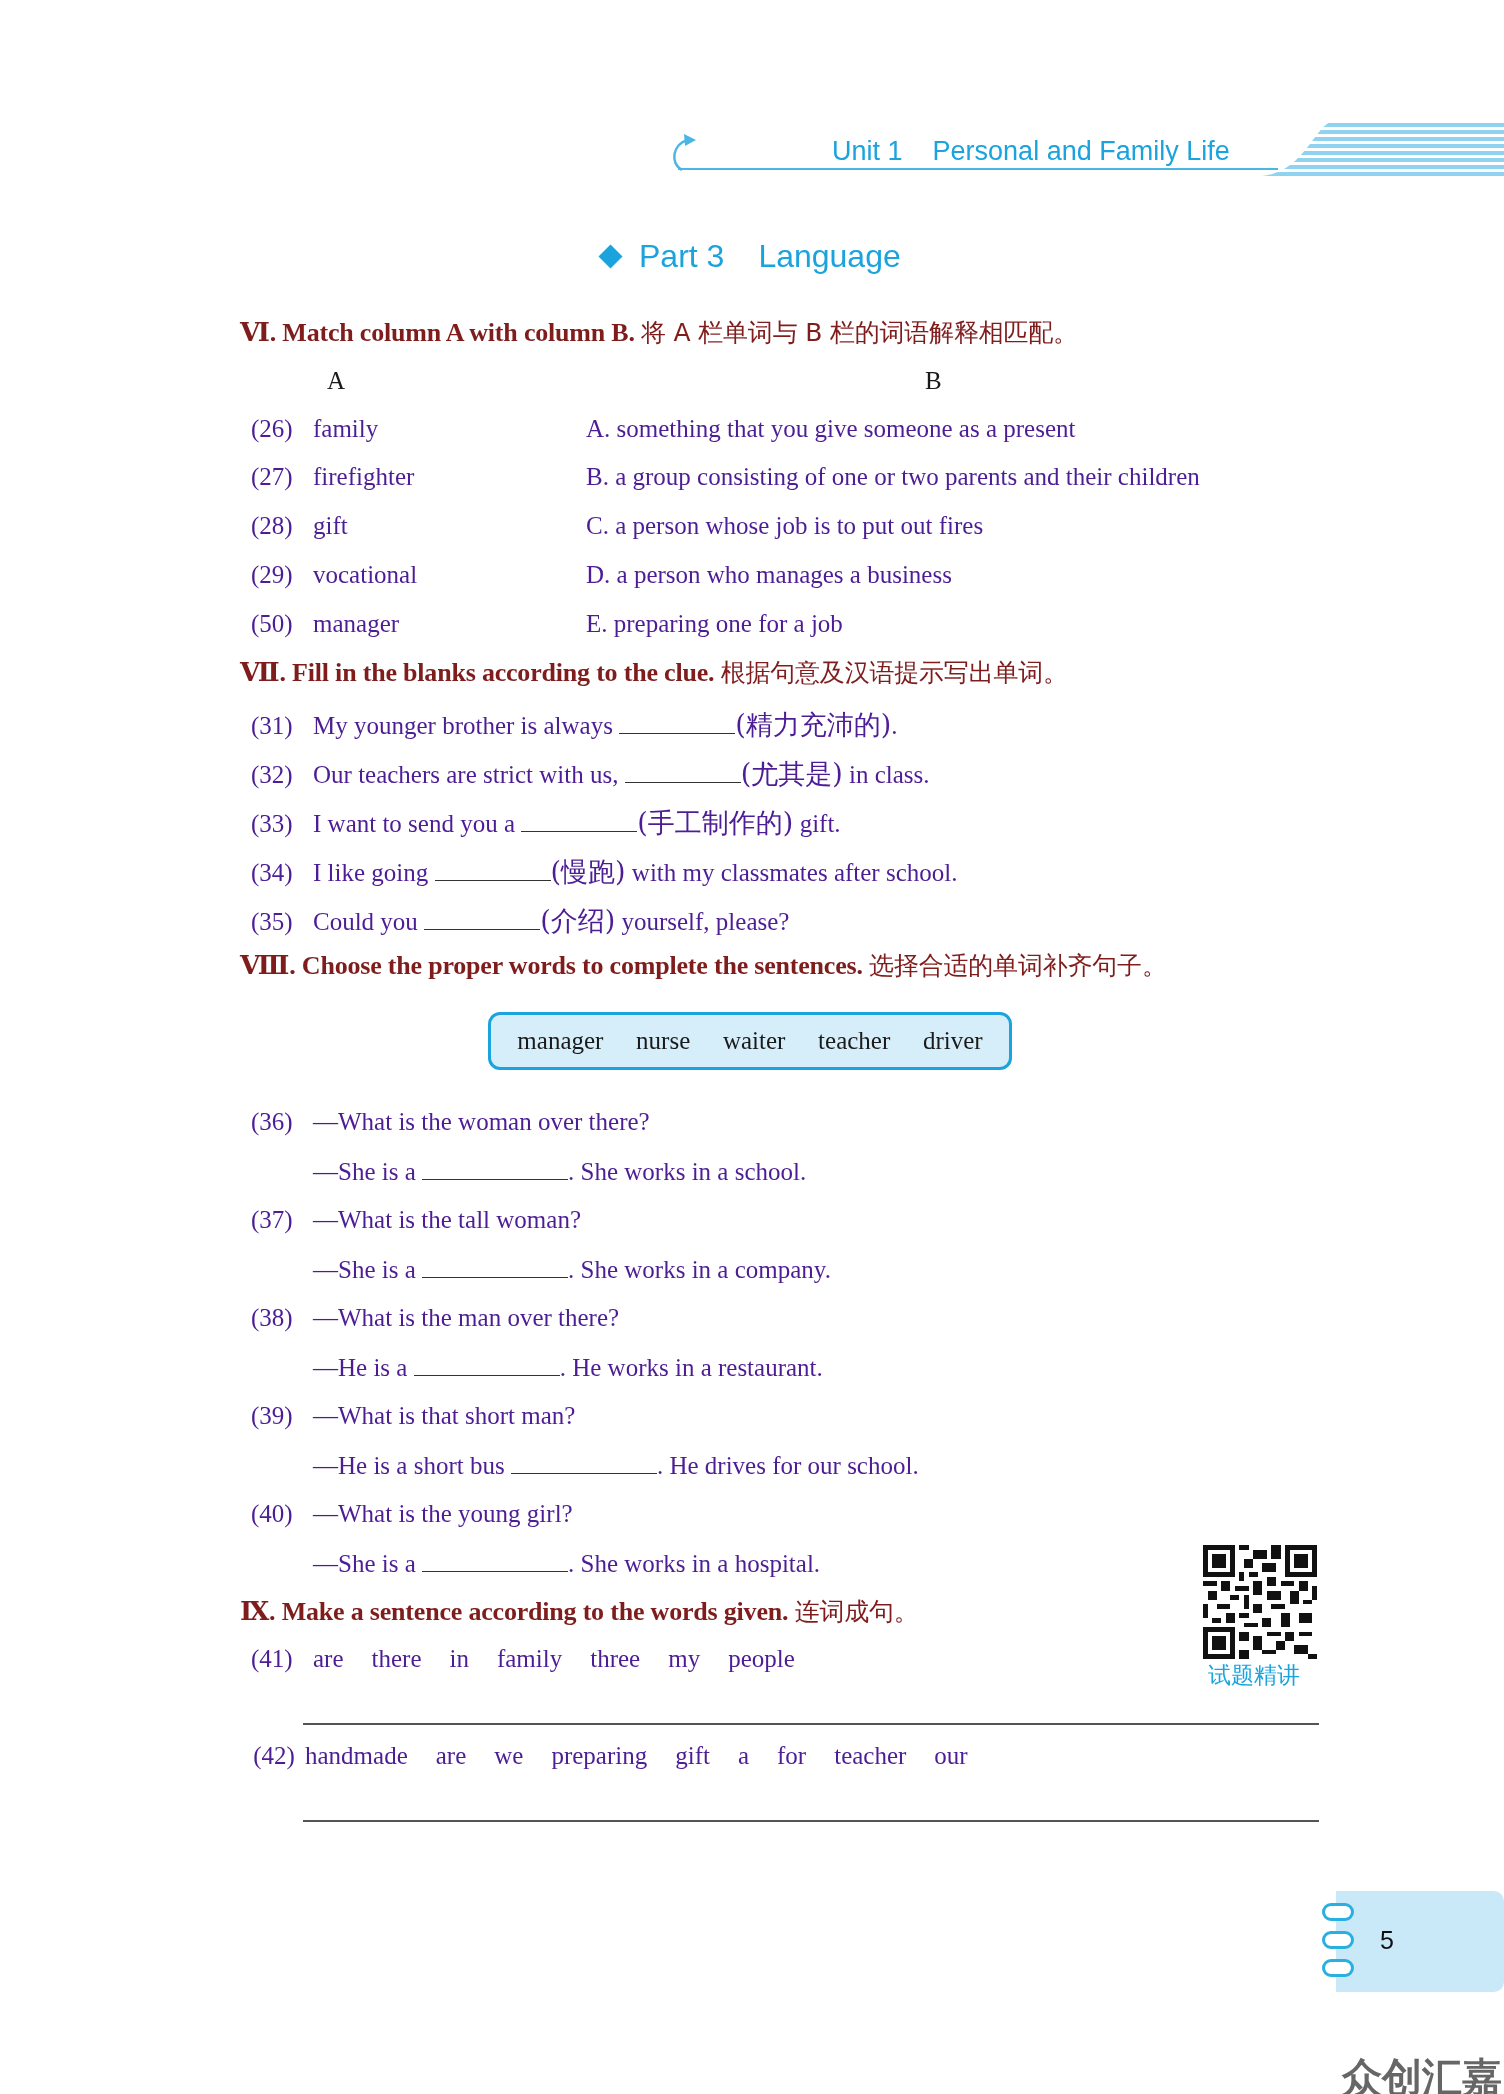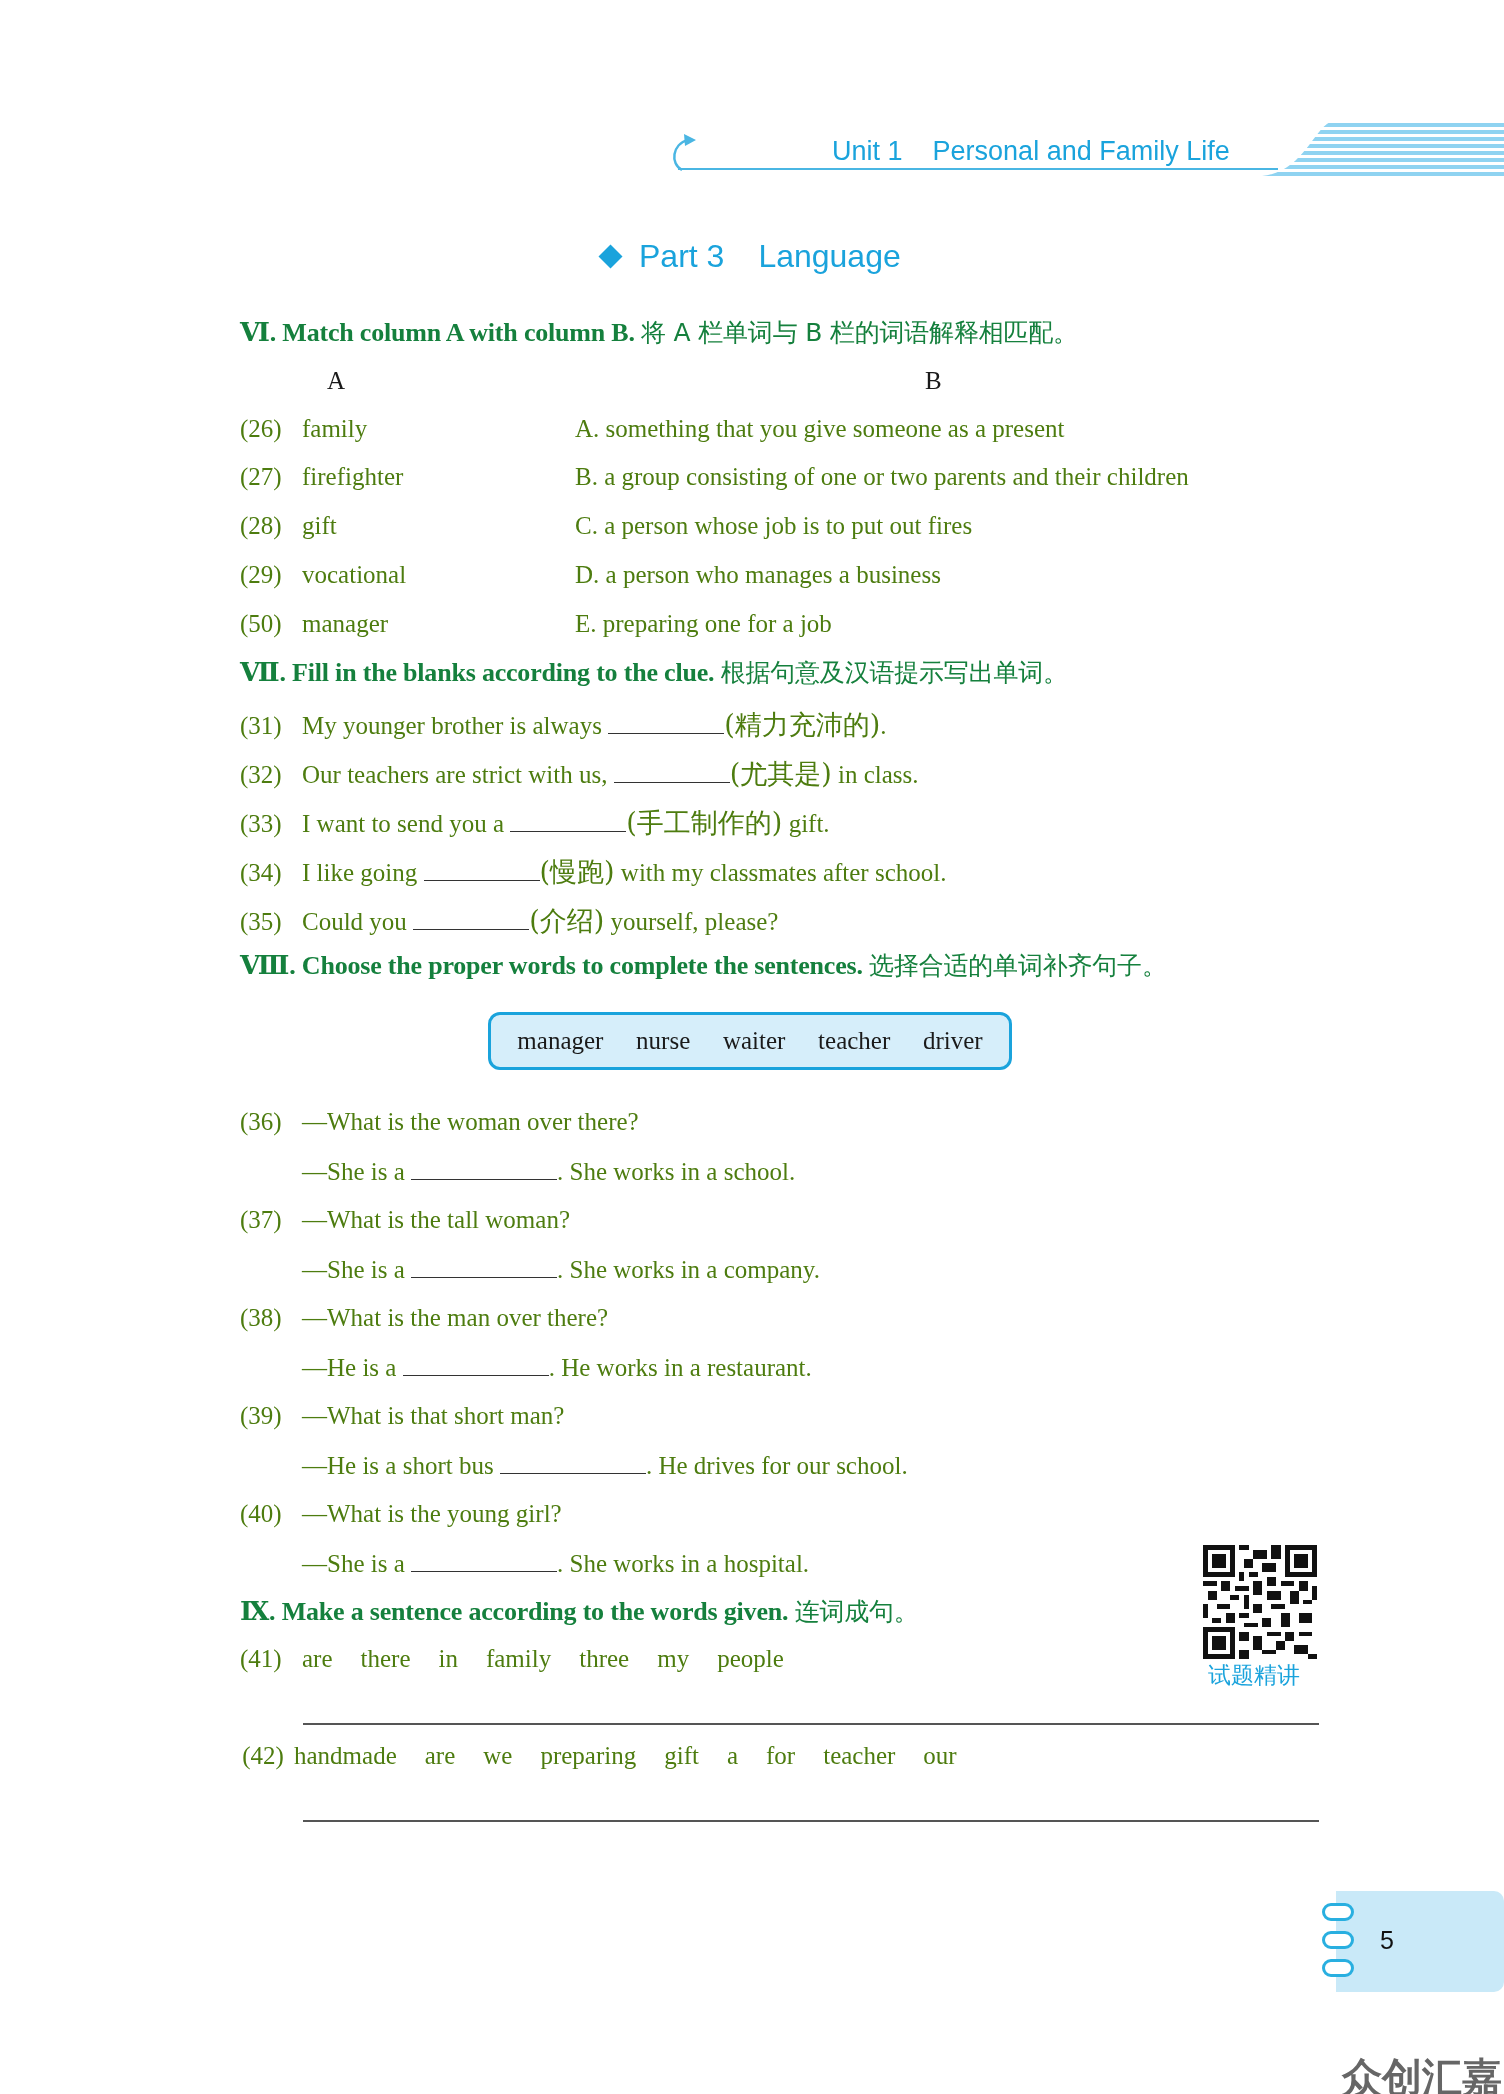--- a/index.html
+++ b/index.html
@@ -20,25 +20,25 @@
 
   
   .part-title {
     left: 598px; top: 238px; font-family: "Liberation Sans", "DejaVu Sans", sans-serif;
     font-size: 32px; color: #1aa3dc; white-space: pre; display: flex; align-items: center;
   }
   .diamond { width: 17px; height: 17px; background: #1aa3dc; transform: rotate(45deg); margin-right: 20px; margin-left: 4px; }
 
   .sec-title {
     font-family: "Liberation Serif", "DejaVu Serif", serif; font-weight: bold;
-    font-size: 26px; color: #15803d; white-space: nowrap; letter-spacing: -0.2px;
+    font-size: 26px; color: #7f1d1d; white-space: nowrap; letter-spacing: -0.2px;
   }
   .sec-title .cn { font-family: "DejaVu Sans", sans-serif; font-weight: normal; font-size: 25px; }
 
-  .line { font-size: 25px; white-space: nowrap; color: #4d7c0f; }
+  .line { font-size: 25px; white-space: nowrap; color: #4c1d95; margin-left: 11px; }
   .num { display: inline-block; width: 62px; }
   .blank { display: inline-block; border-bottom: 1.5px solid #333; height: 22px; vertical-align: baseline; }
   .cn-text { font-family: "DejaVu Serif", serif; font-size: 27px; }
 
   .colhead { font-size: 25px; }
 
   .wordbox {
     left: 488px; top: 1012px; width: 524px; height: 58px; border: 3px solid #1aa3dc;
     border-radius: 12px; background: #d6eefa; display: flex; align-items: center;
     justify-content: space-around; padding: 0 10px; box-sizing: border-box; font-size: 25px;

